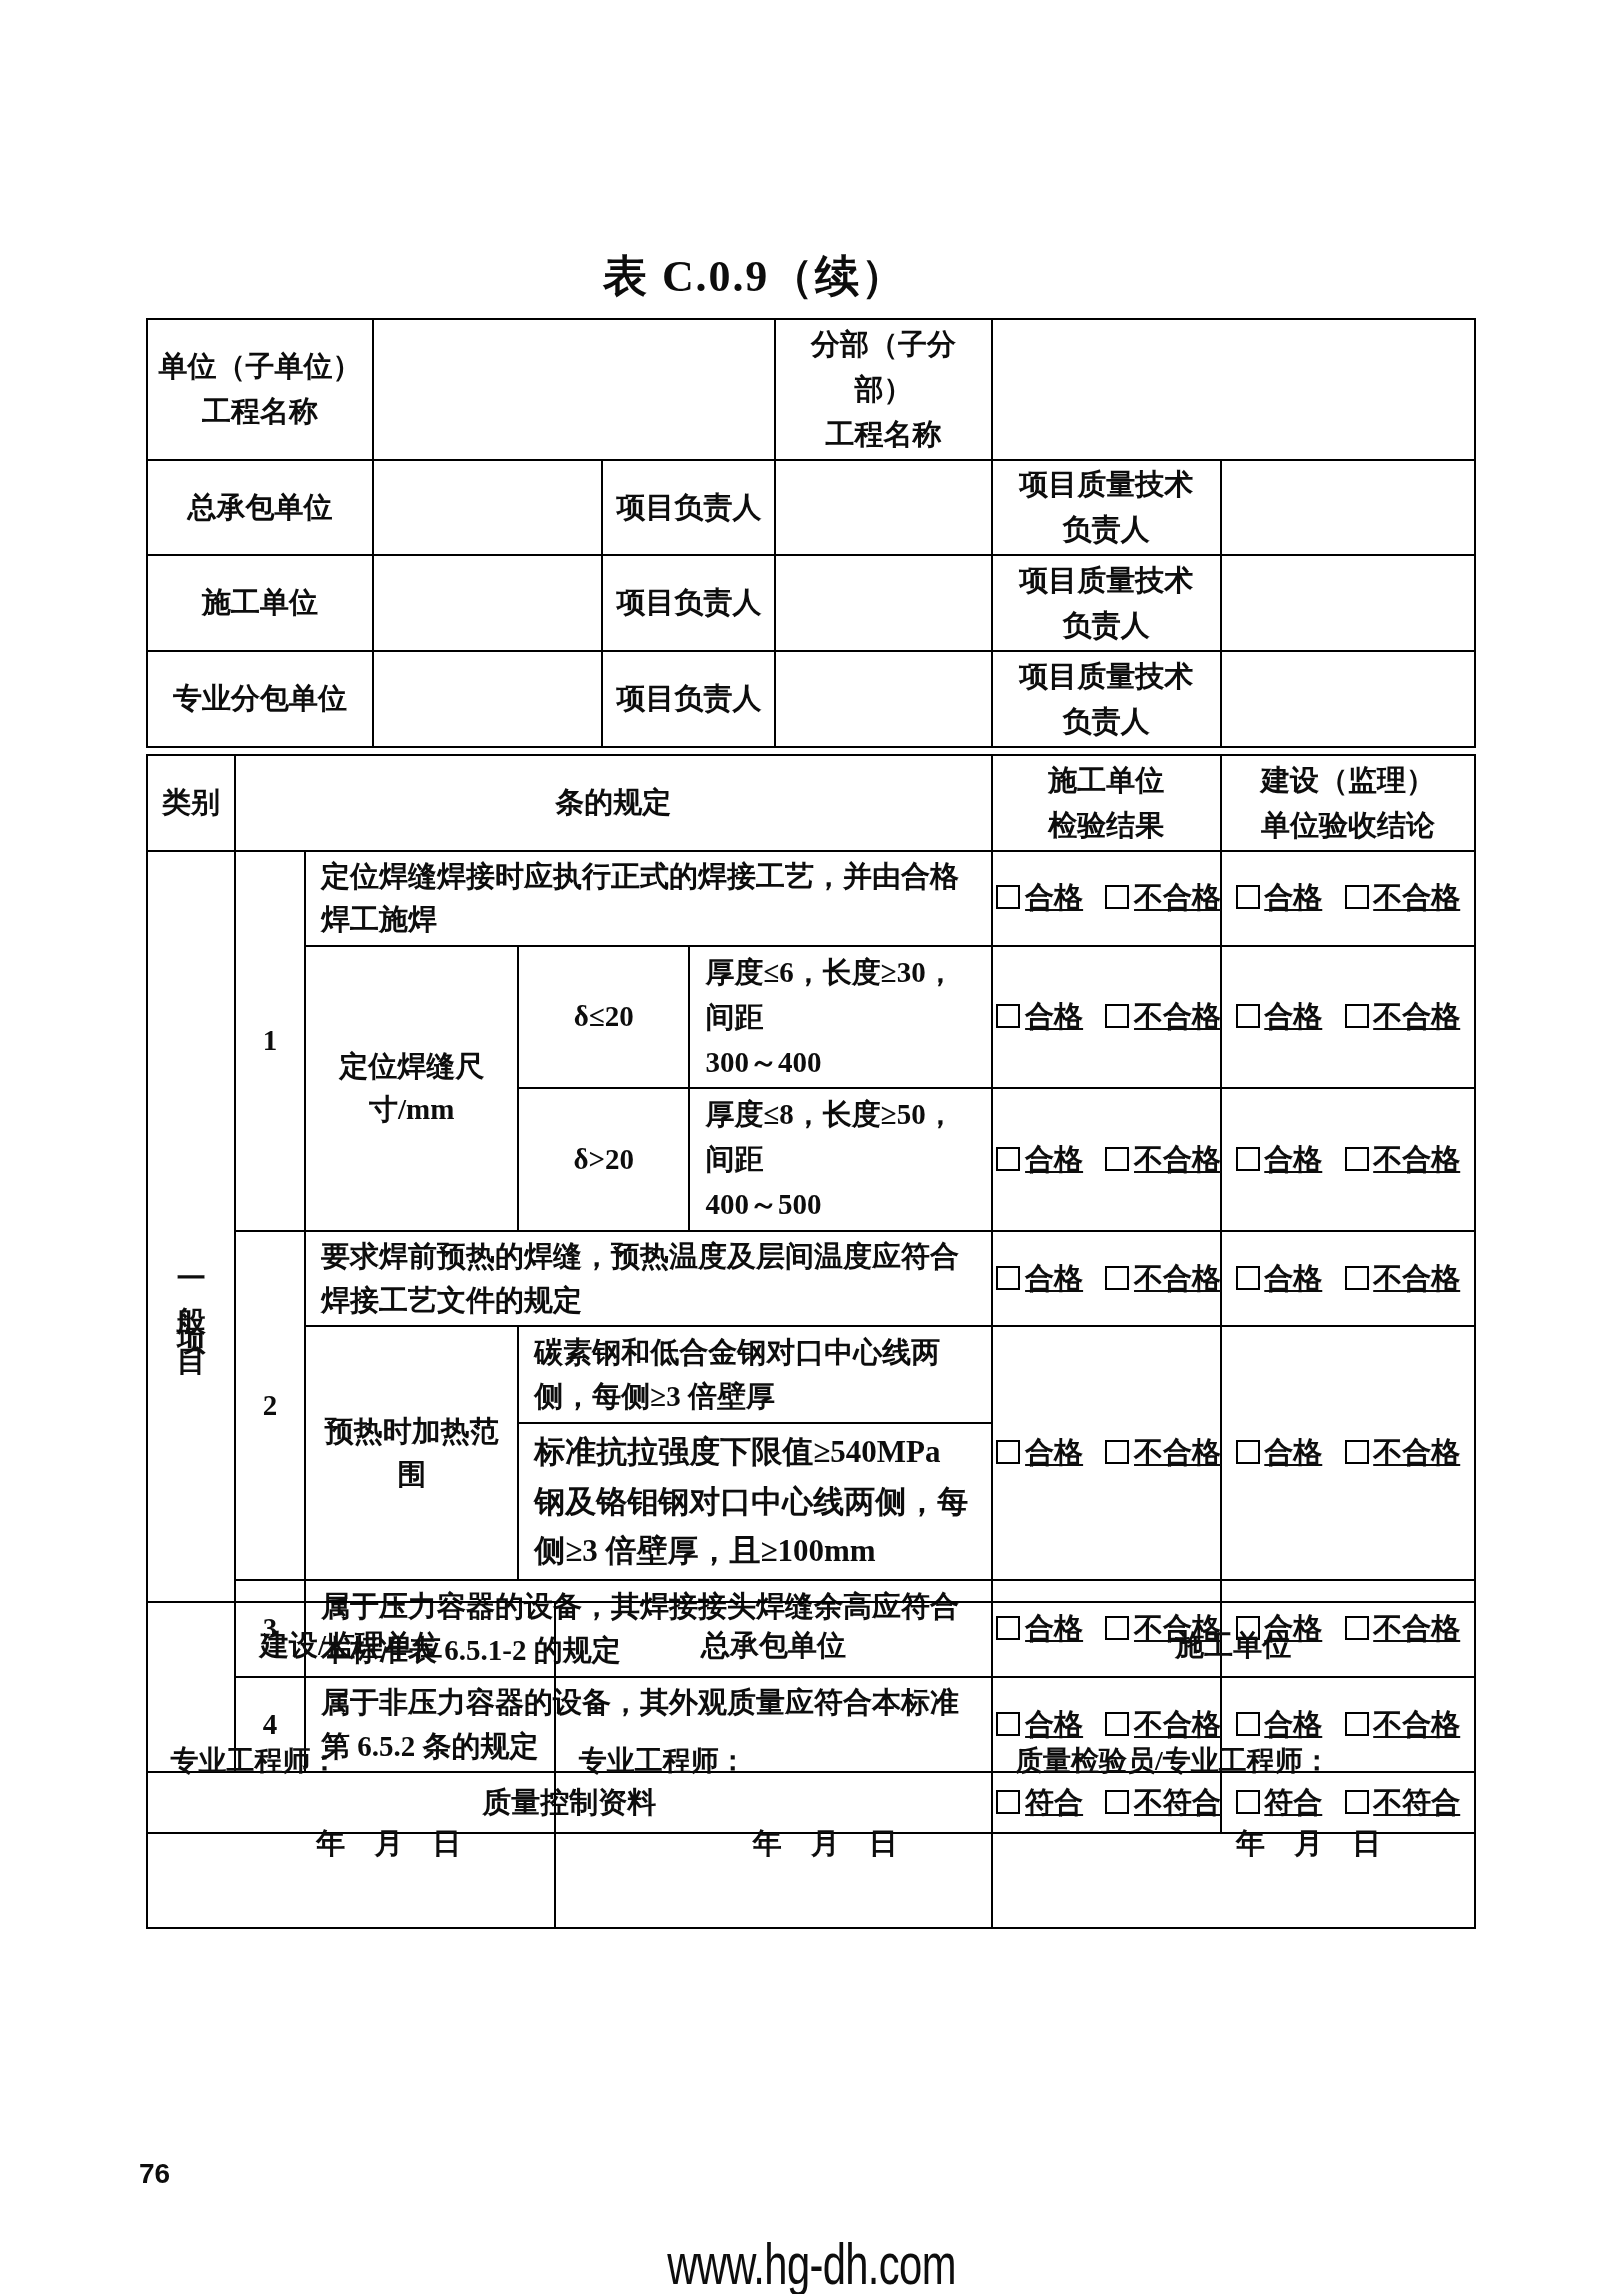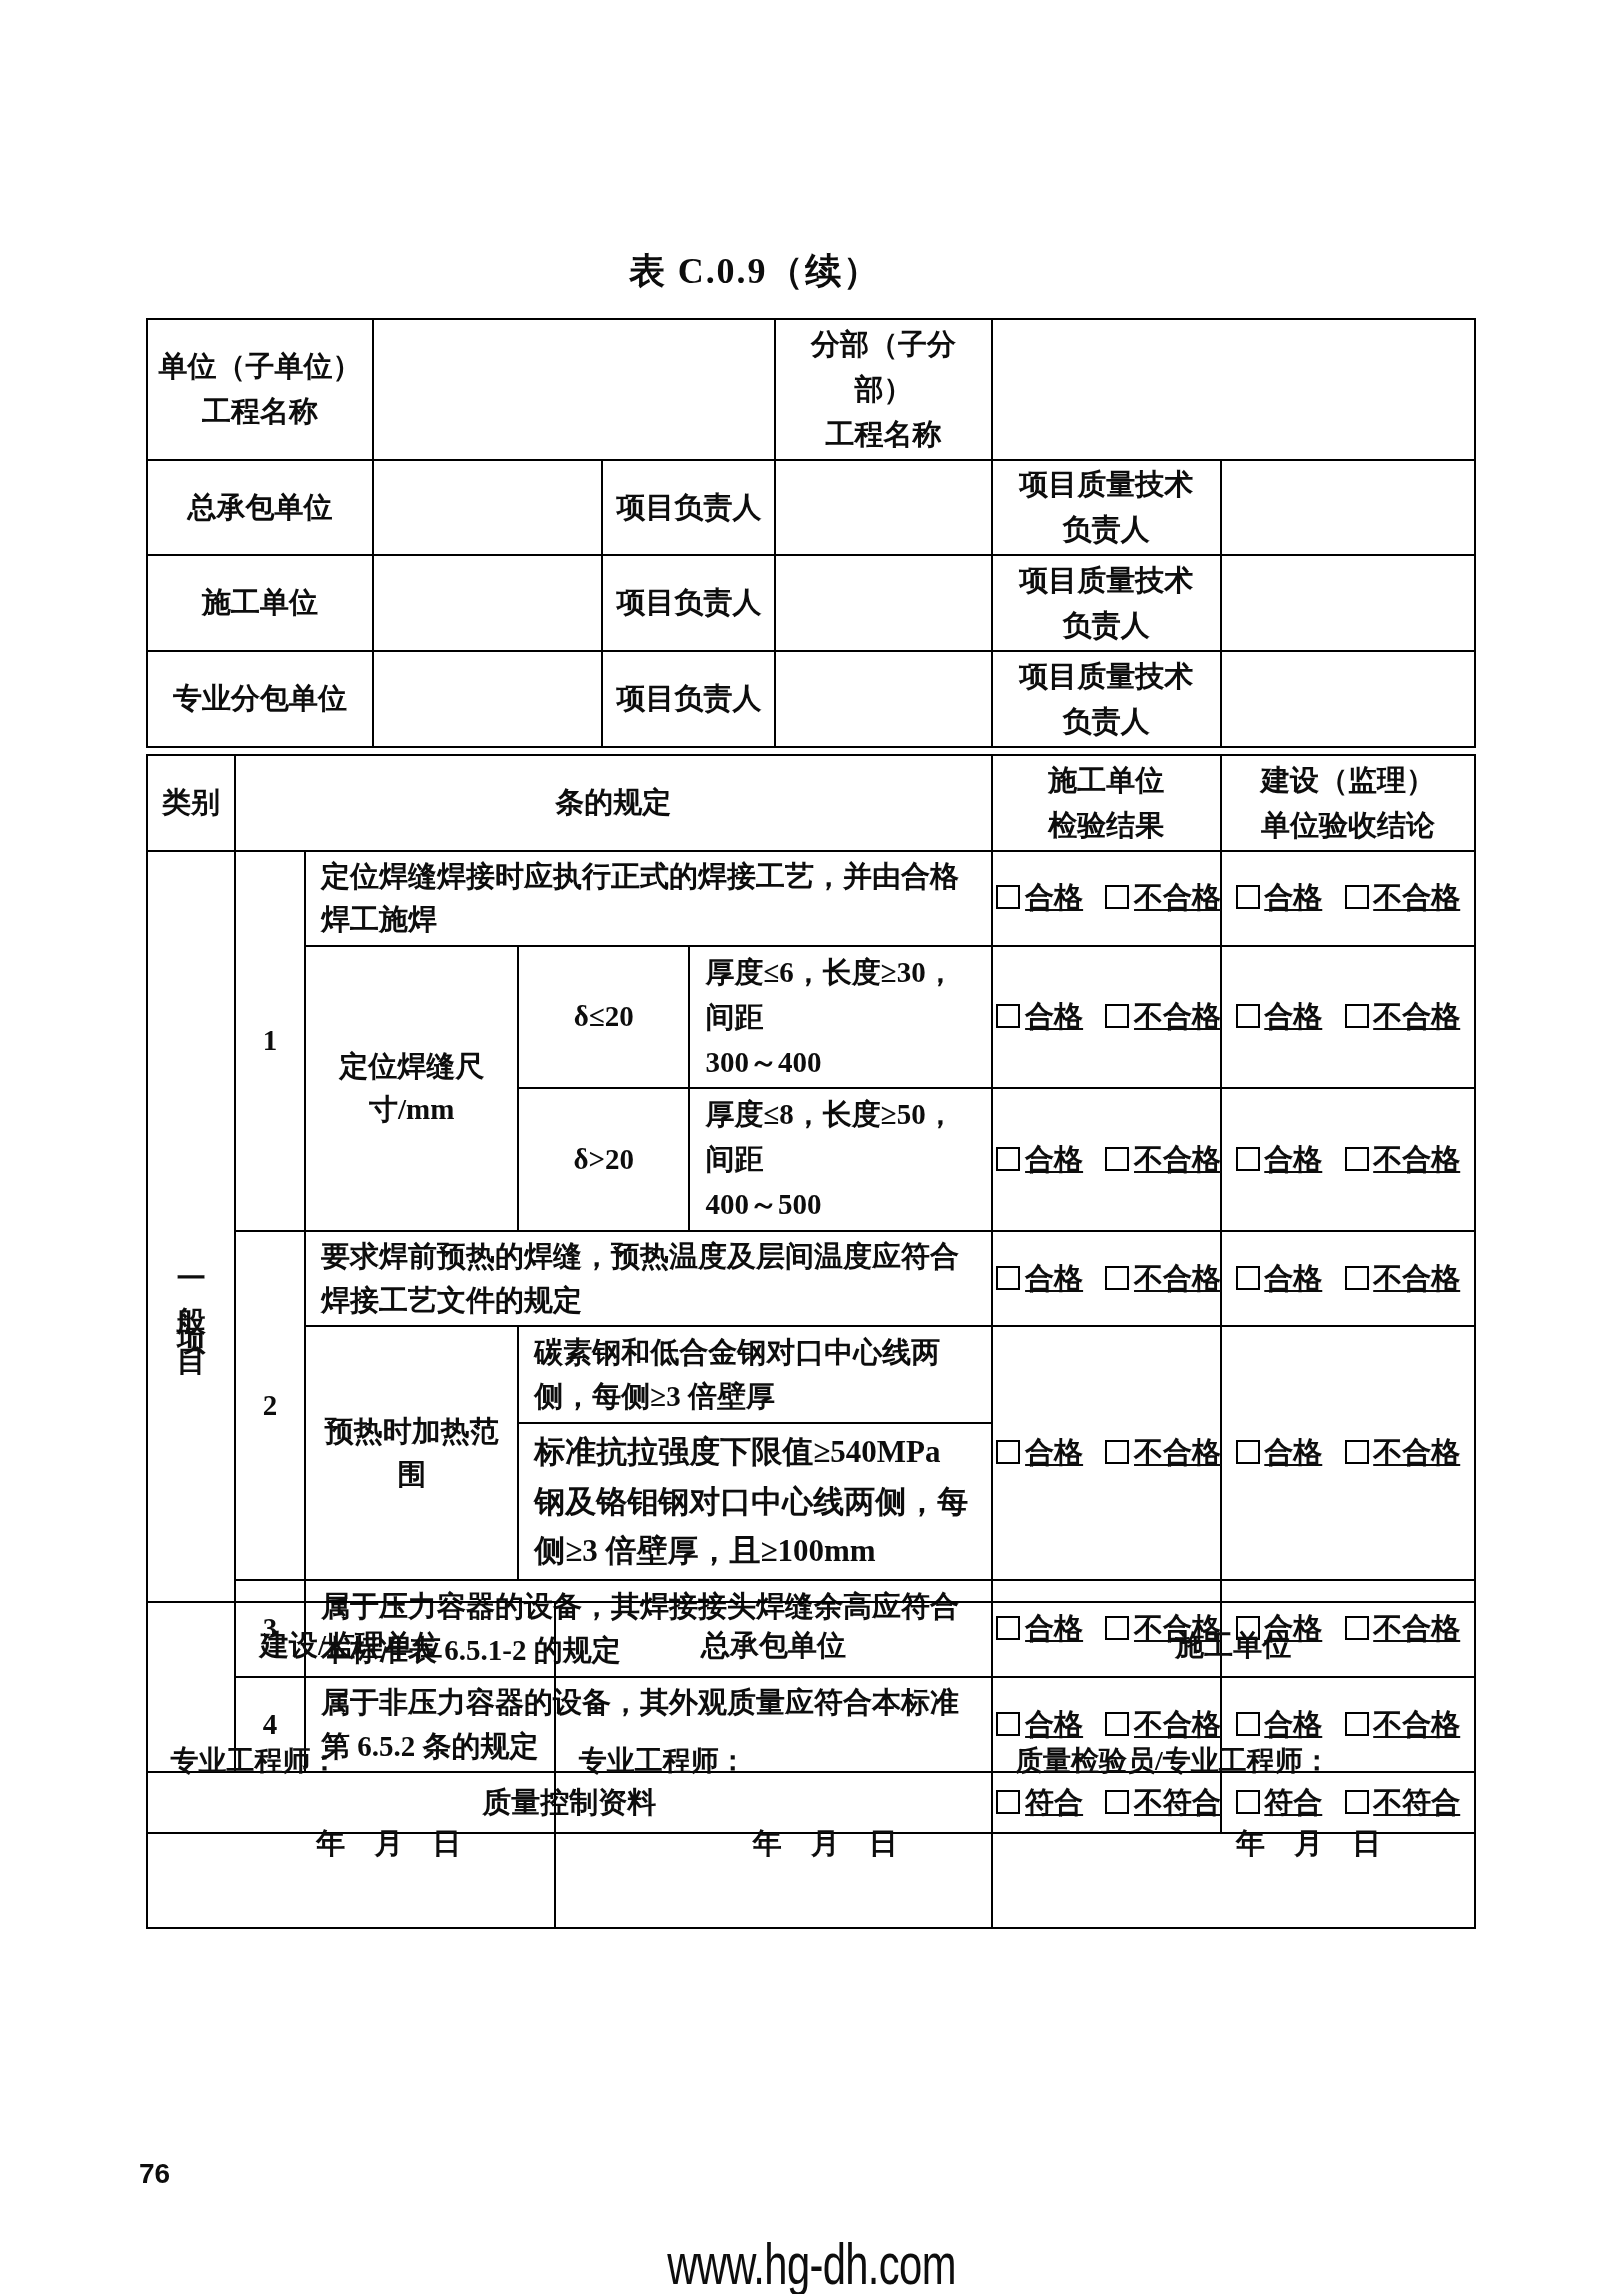--- a/index.html
+++ b/index.html
@@ -4,21 +4,21 @@
 <style>
   html,body{margin:0;padding:0;}
   body{
     width:1623px;height:2295px;background:#ffffff;position:relative;
     font-family:"Liberation Serif","DejaVu Serif",serif;color:#0d0d0d;
     -webkit-font-smoothing:antialiased;
   }
   .sheet{position:absolute;left:146px;top:0;width:1330px;}
   .doc-title{
     position:absolute;top:247px;left:0;width:100%;text-align:center;
-    font-size:36px;font-weight:bold;letter-spacing:1.9px;transform:translateX(-56px);
+    font-size:44px;font-weight:bold;letter-spacing:1.9px;transform:translateX(-56px);
   }
   table.t{
     border-collapse:collapse;table-layout:fixed;width:1330px;
     border:2.8px solid #000;position:absolute;left:0;
   }
   .t-info{top:318px;}
   .t-body{top:754px;}
   .t-sig{top:1601px;}
   td{
     border:2.3px solid #000;font-size:29px;font-weight:bold;

